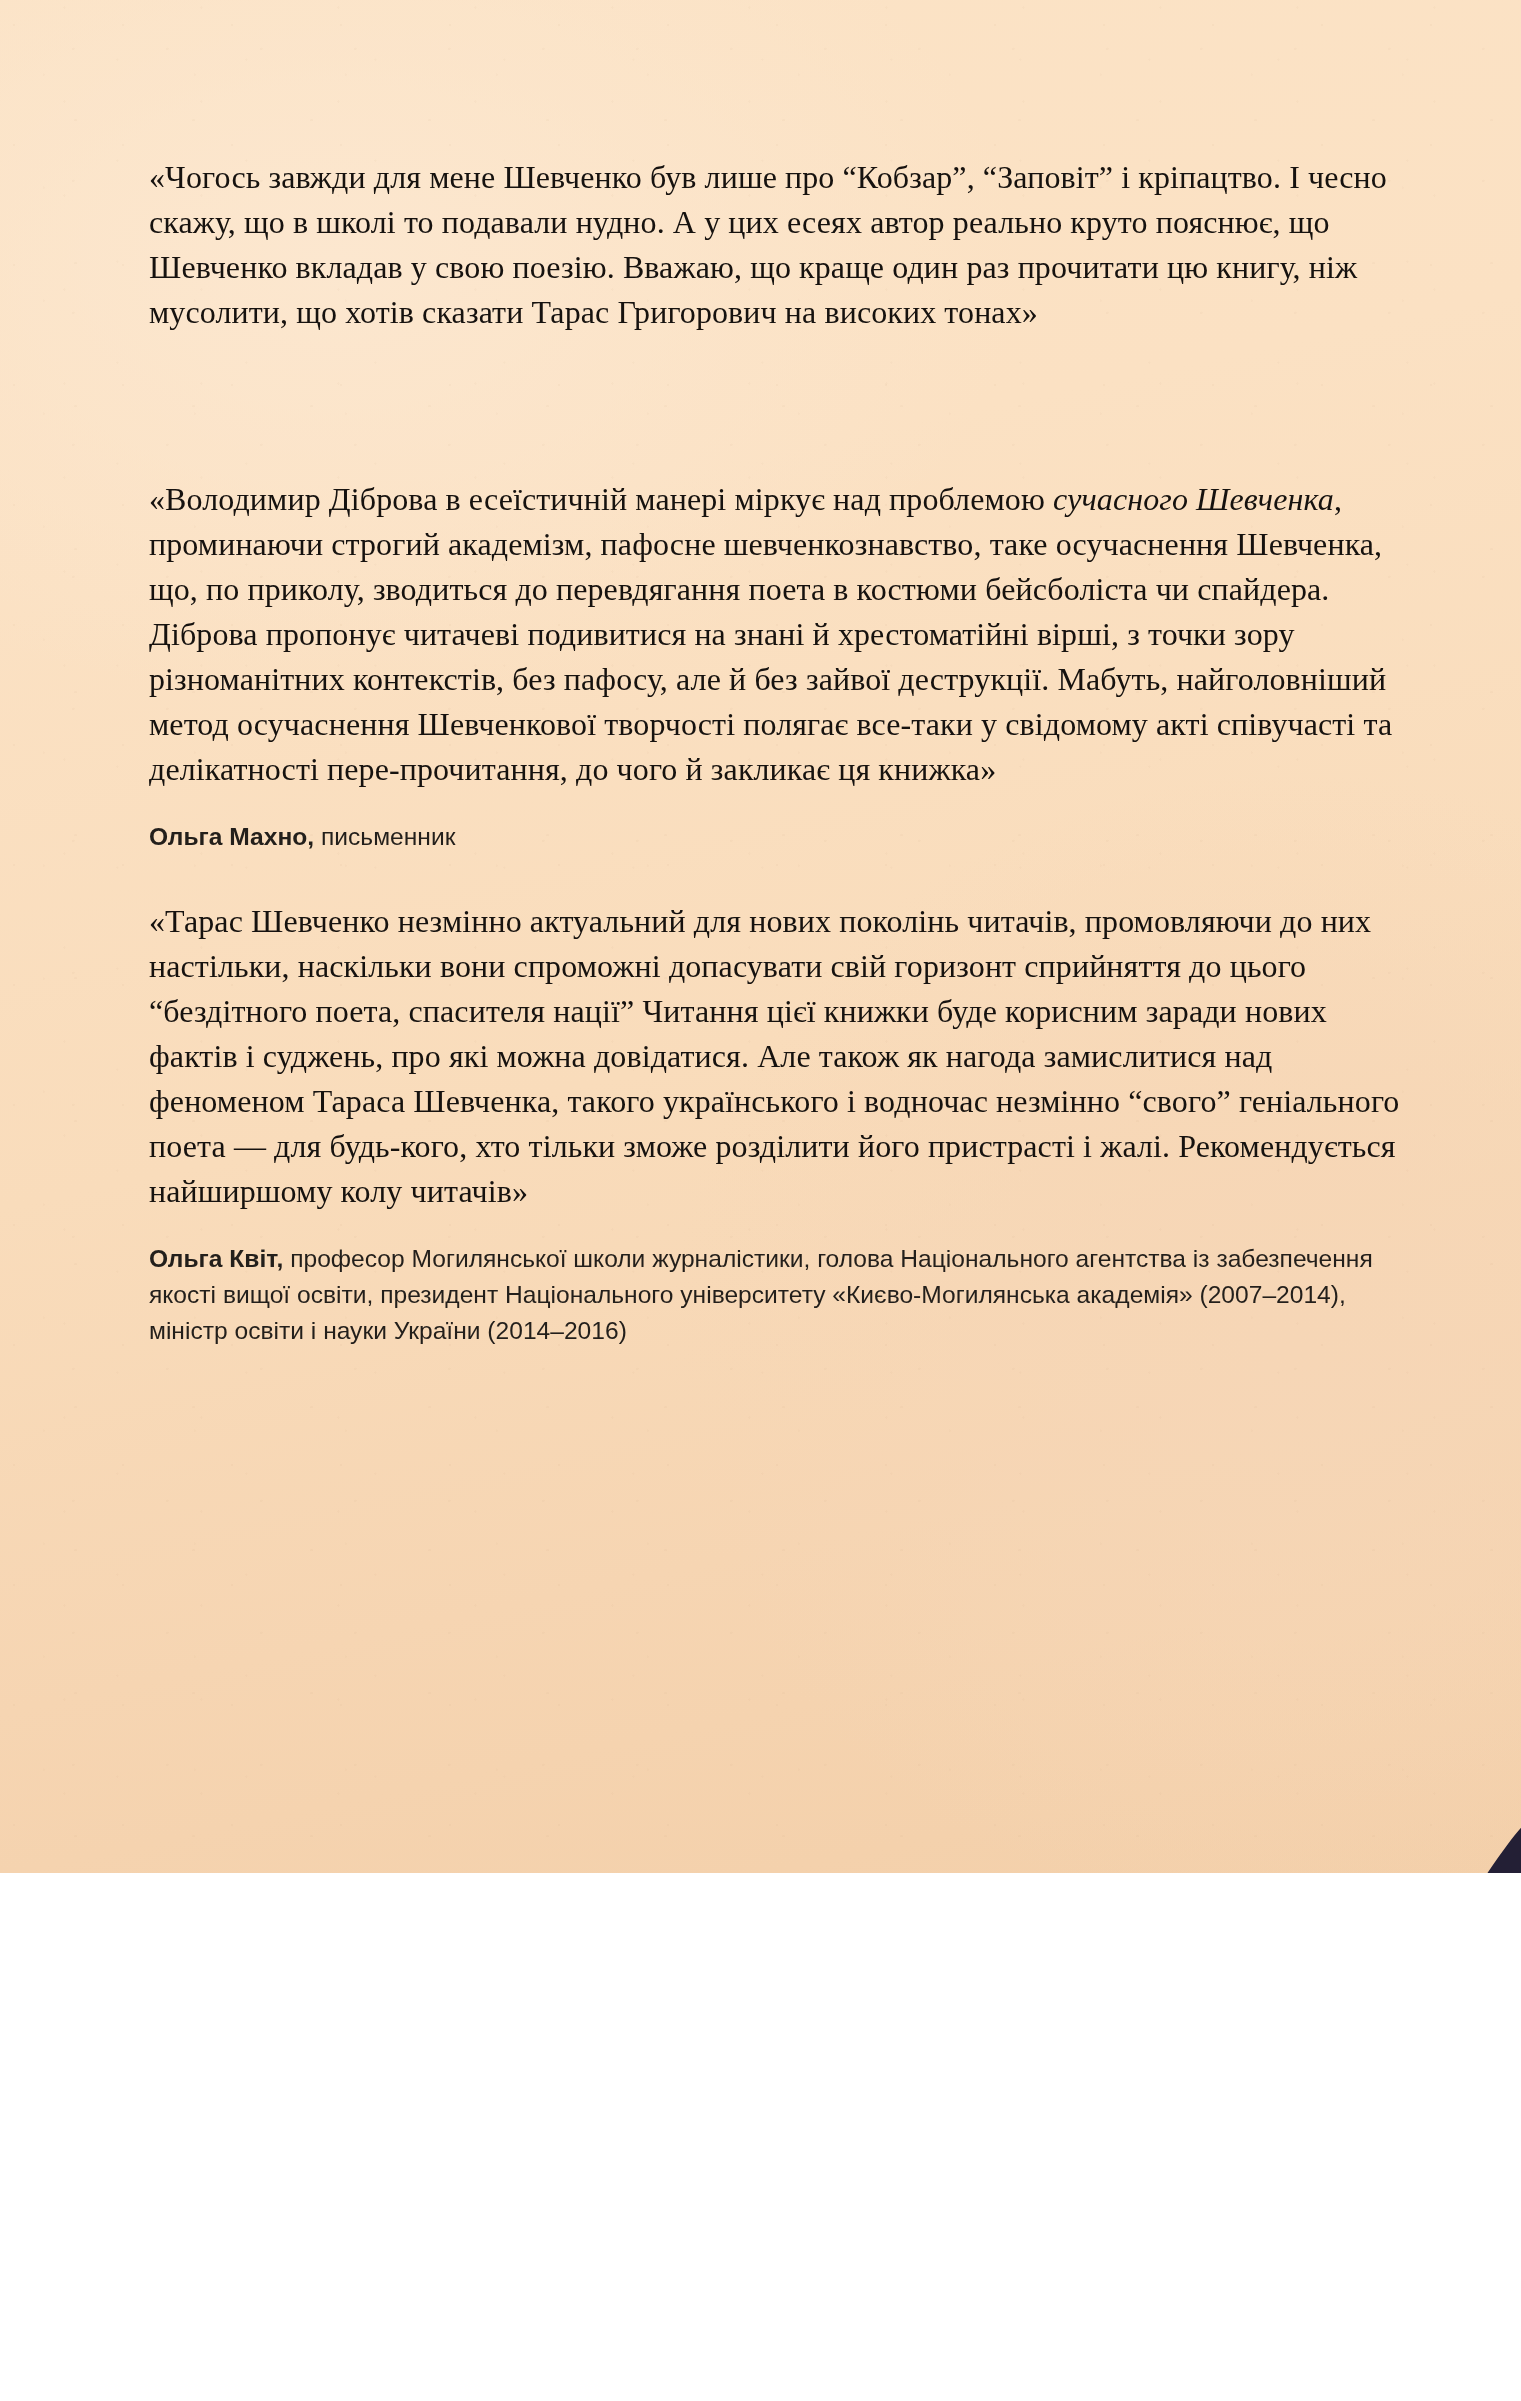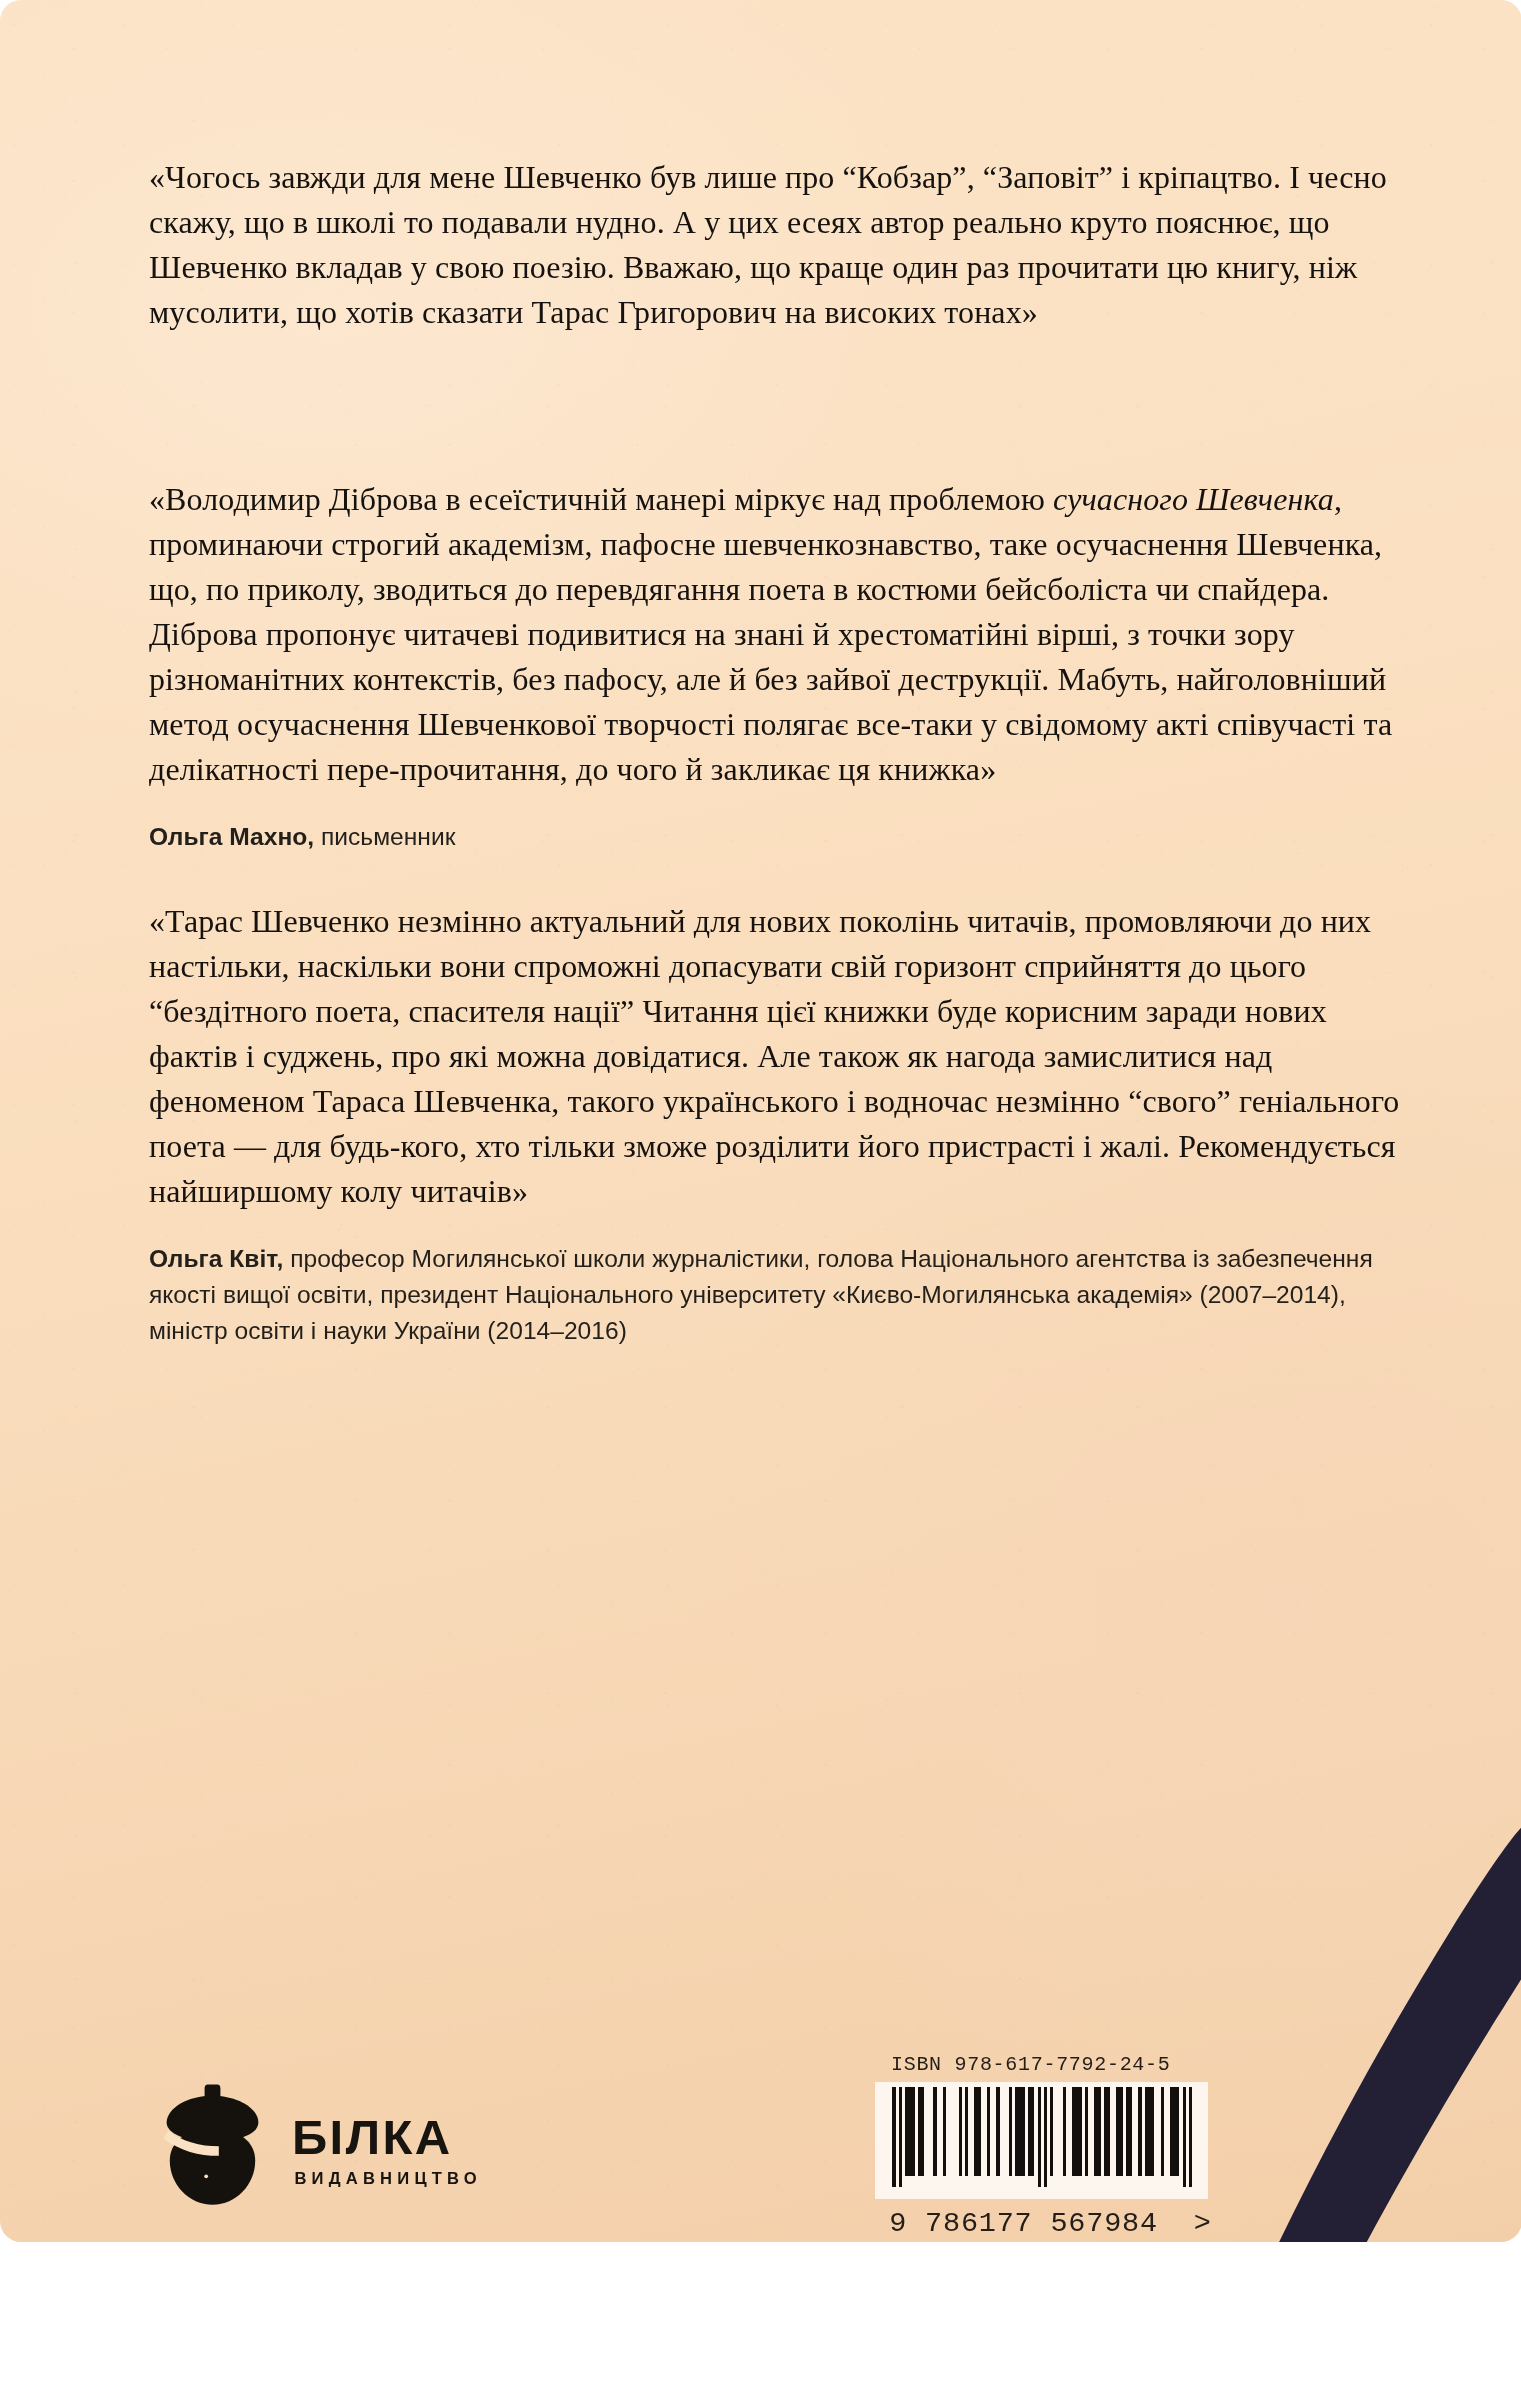--- a/index.html
+++ b/index.html
@@ -4,29 +4,28 @@
 <title>Book Back Cover</title>
 <style>
   html, body {
     margin: 0;
     padding: 0;
     background: #ffffff;
   }
   #cover {
     position: relative;
     width: 1522px;
-    height: 2242px;
+    height: 1873px;
     overflow: hidden;
     background:
       radial-gradient(ellipse 1110px 713px at 22% 14%, #fce7cf 0%, rgba(252,231,207,0) 62%),
       radial-gradient(ellipse 951px 872px at 85% 72%, #f6d6b6 0%, rgba(246,214,182,0) 66%),
       linear-gradient(168deg, #fbe3c6 0%, #fbe1c3 28%, #f9dcbb 55%, #f6d5b2 78%, #f3cfa9 100%);
     font-family: "Liberation Serif", "DejaVu Serif", serif;
     color: #1d1a17;
-    border-radius: 21px;
   }
   
   #paper-grain {
     position: absolute;
     inset: 0;
     pointer-events: none;
     opacity: .30;
     background-image:
       radial-gradient(circle at 13% 21%, rgba(180,140,105,.20) 0 1.1px, transparent 1.3px),
       radial-gradient(circle at 47% 8%,  rgba(180,140,105,.16) 0 1px, transparent 1.3px),

